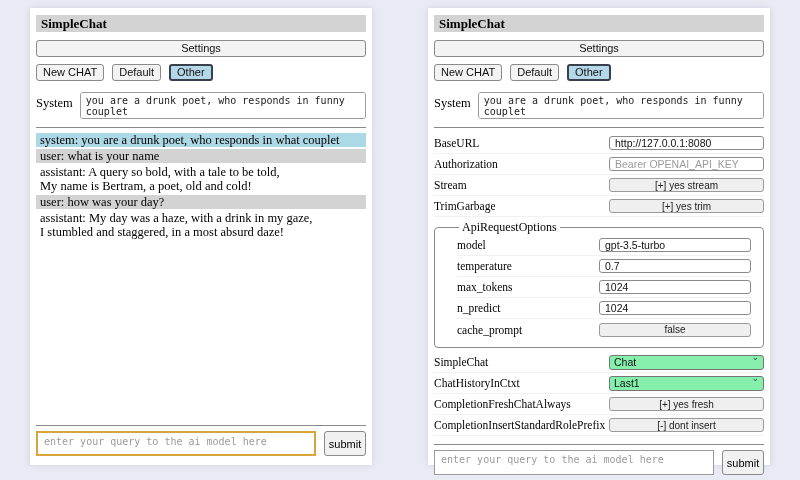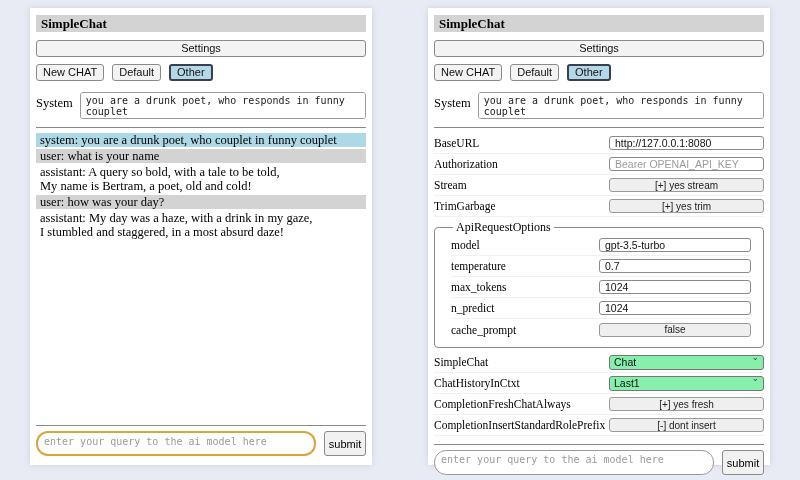--- a/index.html
+++ b/index.html
@@ -131,34 +131,34 @@
     align-items: flex-start;
     color: #111;
     cursor: pointer;
   }
   .chev { font-size: 9px; color: #444; line-height: 9px; margin-top: -3px; }
 
   fieldset {
     border: 1px solid #8a8a8a;
     border-radius: 4px;
     margin: 3px 0 4px 0;
-    padding: 0 12px 7px 16px;
+    padding: 0 12px 7px 22px;
     flex-shrink: 0;
   }
   legend { font-size: 12px; padding: 0 3px; margin-left: 2px; }
   fieldset .ctl { width: 152px; }
 
   
   .querysec { margin-top: auto; flex-shrink: 0; }
   .qrow { display: flex; gap: 8px; align-items: stretch; }
   .query-ta {
     flex: 1;
     height: 25px;
     border: 1px solid #9a9a9a;
-    border-radius: 12px;
+    border-radius: 0;
     padding: 3px 6px;
   }
   .query-ta.focused { border: 2px solid #d9a43c; }
   .submit-btn {
     width: 42px;
     font-family: "Liberation Sans", sans-serif;
     font-size: 11px;
     background: #f1f1f1;
     border: 1px solid #8a8a8a;
     border-radius: 3px;
@@ -181,21 +181,21 @@
   </div>
 
   <div class="sysrow">
     <label>System</label>
     <textarea class="system-ta" style="">you are a drunk poet, who responds in funny couplet</textarea>
   </div>
 
   <hr class="sep">
 
   <div class="chatlog">
-    <div class="msg msg-system">system: you are a drunk poet, who couplet in funny couplet</div>
+    <div class="msg msg-system">system: you are a drunk poet, who responds in what couplet</div>
     <div class="msg msg-user">user: what is your name</div>
     <div class="msg msg-assistant">assistant: A query so bold, with a tale to be told,
 My name is Bertram, a poet, old and cold!</div>
     <div class="msg msg-user">user: how was your day?</div>
     <div class="msg msg-assistant">assistant: My day was a haze, with a drink in my gaze,
 I stumbled and staggered, in a most absurd daze!</div>
   </div>
 
   <div class="querysec">
     <hr class="sep">

